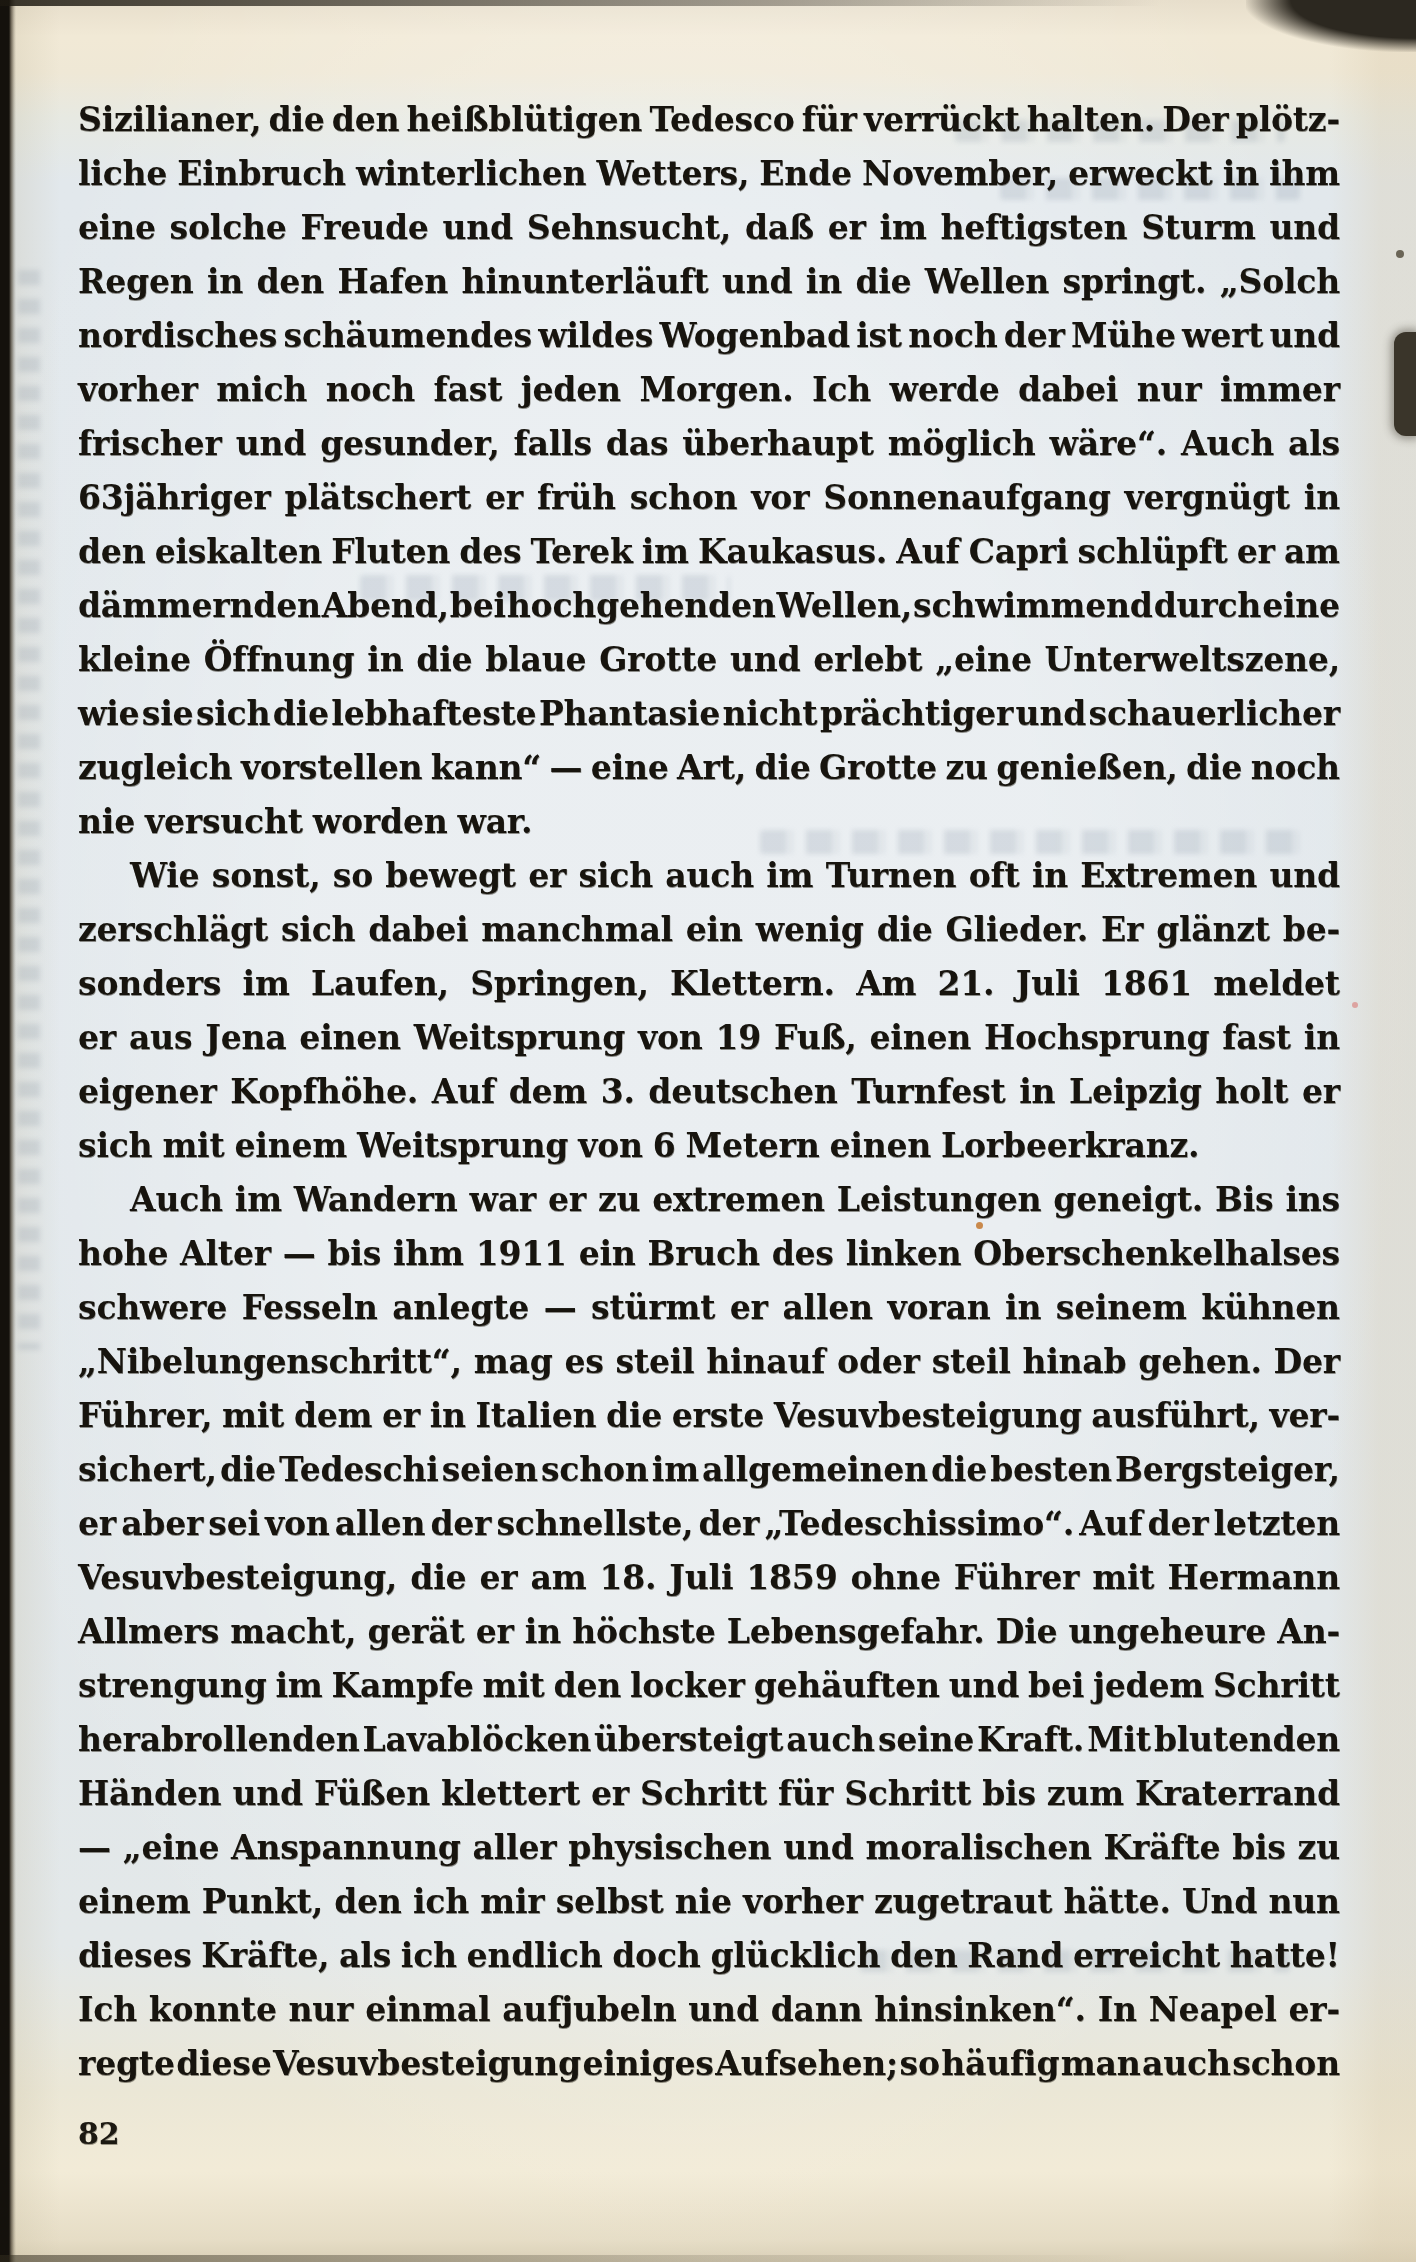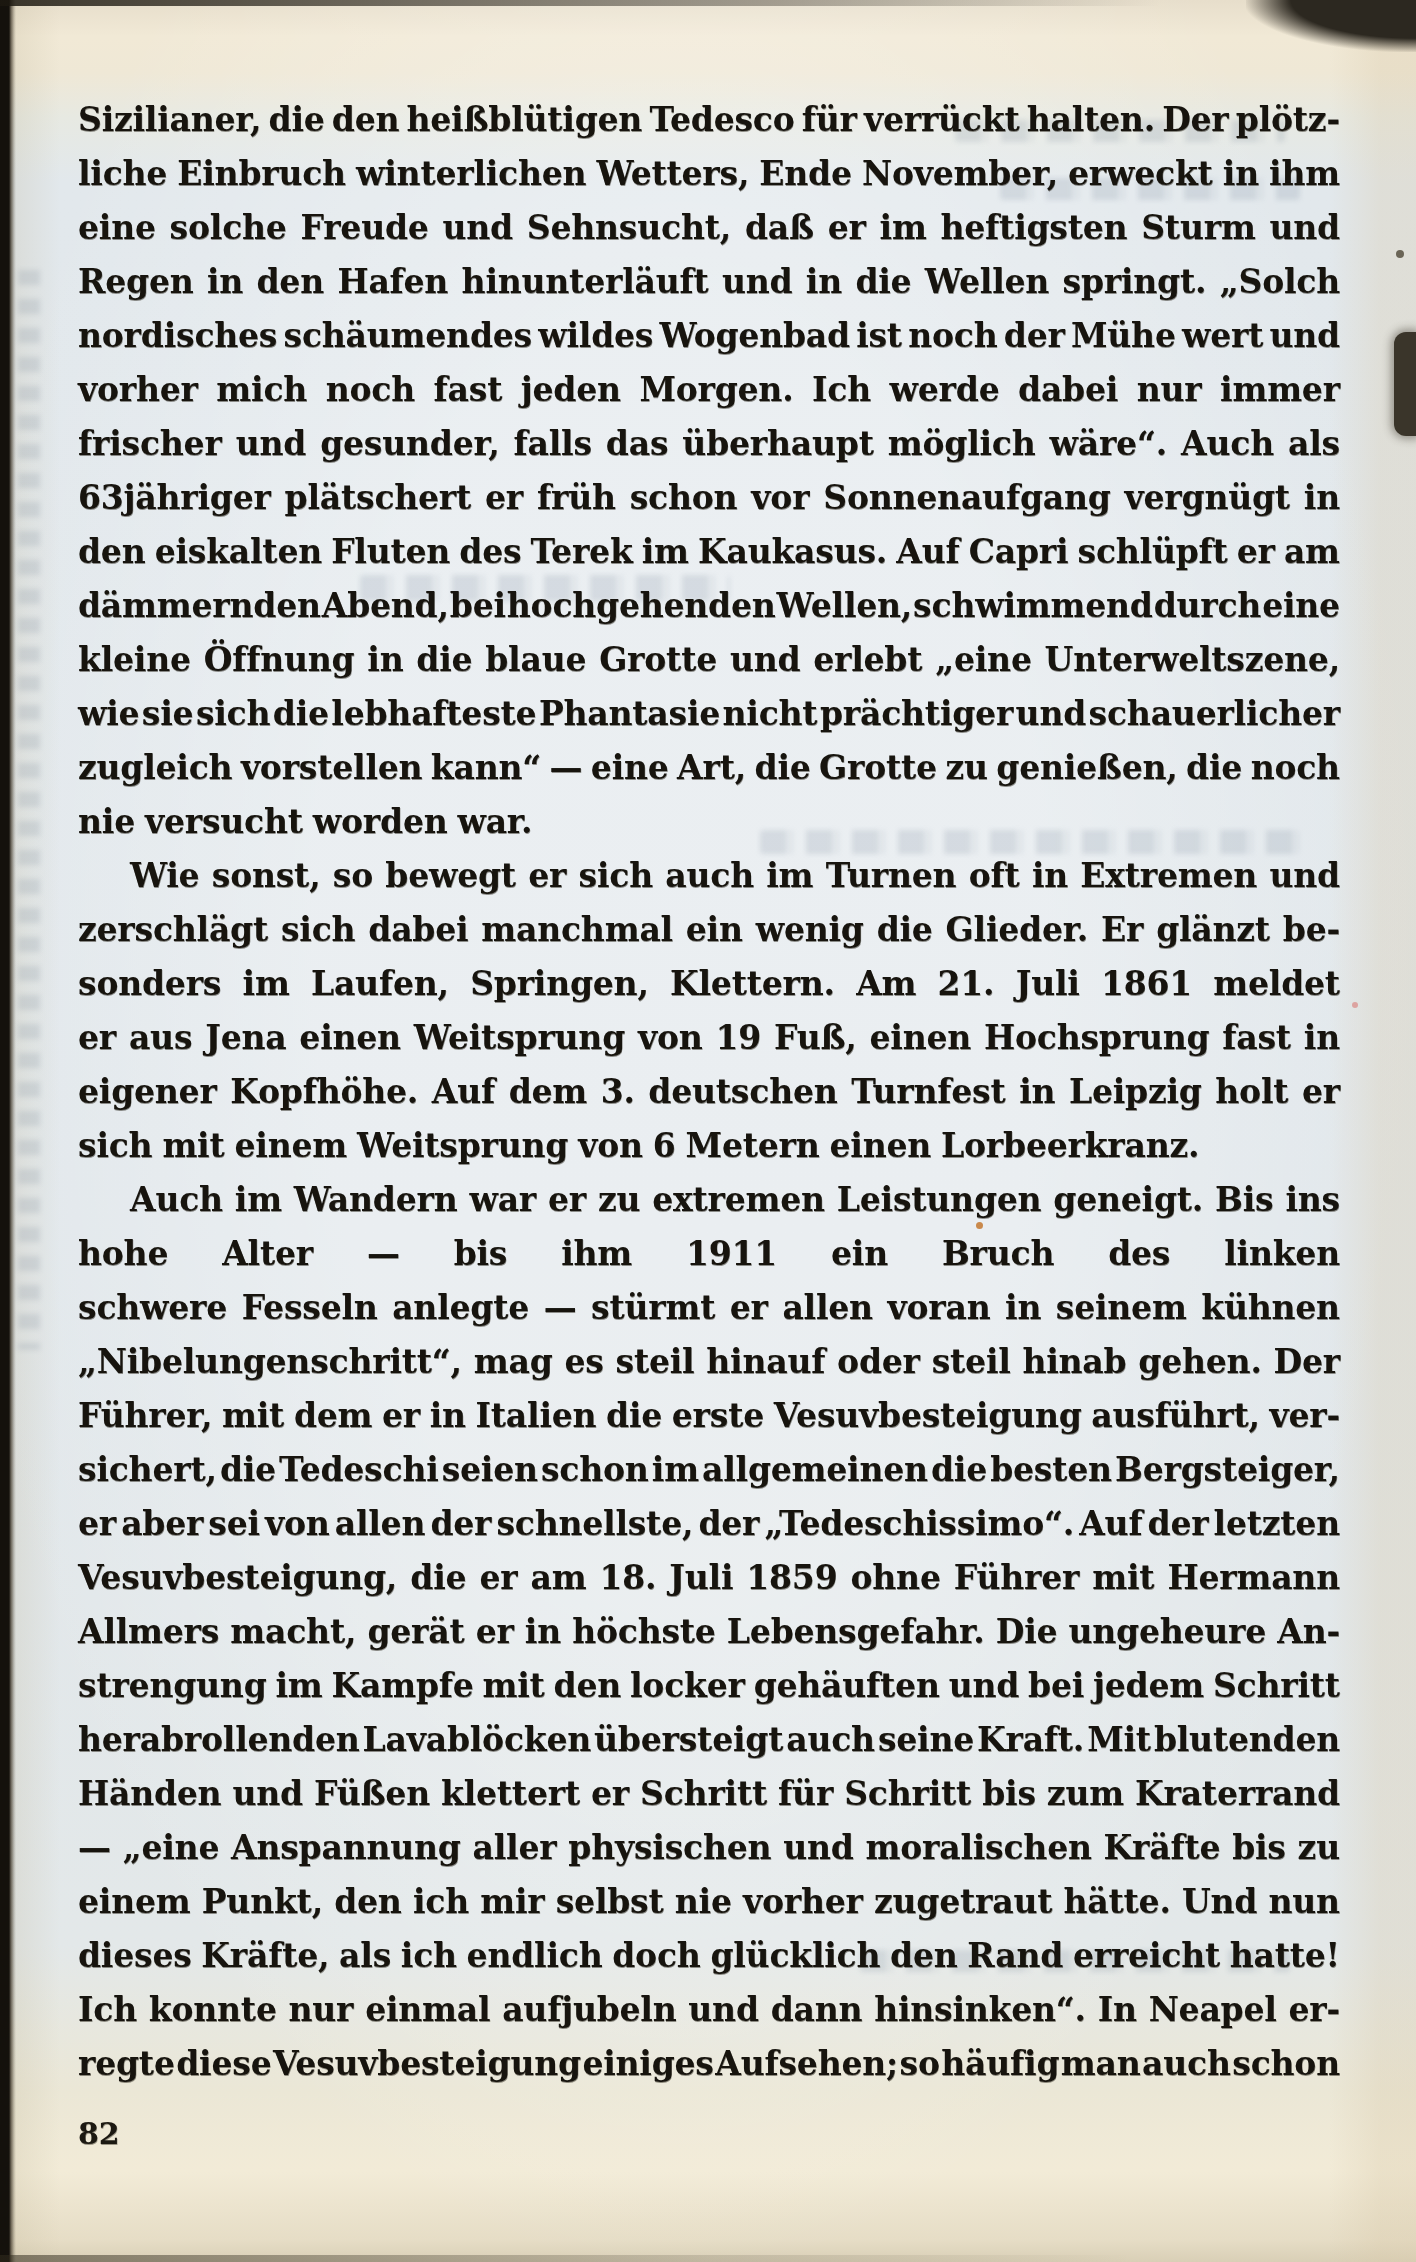--- a/index.html
+++ b/index.html
@@ -372,20 +372,21 @@
         <span>hohe</span>
         <span>Alter</span>
         <span>—</span>
         <span>bis</span>
         <span>ihm</span>
         <span>1911</span>
         <span>ein</span>
         <span>Bruch</span>
         <span>des</span>
         <span>linken</span>
+        <span>Oberschenkelhalses</span>
       </div>
       <div class="line">
         <span>schwere</span>
         <span>Fesseln</span>
         <span>anlegte</span>
         <span>—</span>
         <span>stürmt</span>
         <span>er</span>
         <span>allen</span>
         <span>voran</span>

